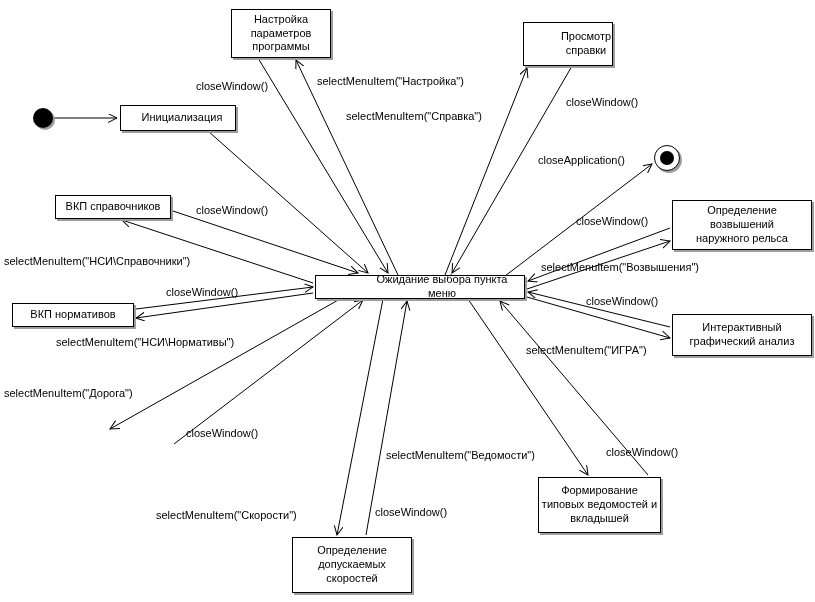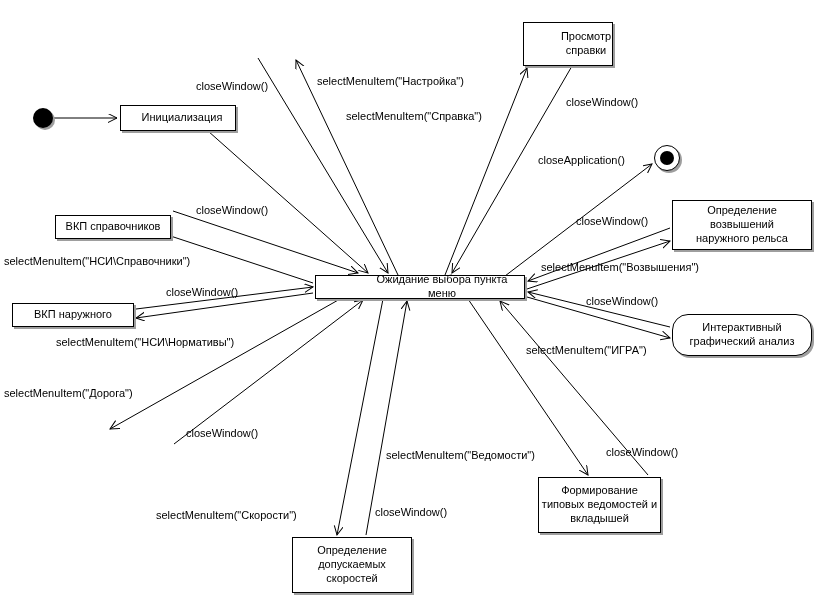--- a/index.html
+++ b/index.html
@@ -48,50 +48,55 @@
       <line x1="136" y1="309" x2="313" y2="287" class="edge" marker-end="url(#arrowhead)"></line>
       <line x1="313" y1="293" x2="136" y2="318" class="edge" marker-end="url(#arrowhead)"></line>
       <line x1="173" y1="211" x2="358" y2="273" class="edge" marker-end="url(#arrowhead)"></line>
       <line x1="313" y1="283" x2="122" y2="220" class="edge" marker-end="url(#arrowhead)"></line>
     </svg>
   <div id="node-layer" class="nodes">
       <div class="node initial" style="left: 33px; top: 108px; width: 20px; height: 20px;"></div>
       <div class="node state" style="left: 120px; top: 105px; width: 116px; height: 26px; padding-left: 8px;">
         <span class="state-label">Инициализация</span>
       </div>
+      <div class="node state" style="left: 231px; top: 9px; width: 100px; height: 49px;">
+        <span class="state-label">Настройка
+параметров
+программы</span>
+      </div>
       <div class="node state" style="left: 523px; top: 22px; width: 90px; height: 44px; padding-left: 36px;">
         <span class="state-label">Просмотр
 справки</span>
       </div>
       <div class="node final" style="left: 654px; top: 145px; width: 26px; height: 26px;">
         <div class="final-dot"></div>
       </div>
       <div class="node state" style="left: 672px; top: 200px; width: 140px; height: 50px;">
         <span class="state-label">Определение
 возвышений
 наружного рельса</span>
       </div>
-      <div class="node state" style="left: 672px; top: 314px; width: 140px; height: 42px; border-radius: 16px;">
+      <div class="node state" style="left: 672px; top: 314px; width: 140px; height: 42px;">
         <span class="state-label">Интерактивный
 графический анализ</span>
       </div>
       <div class="node state" style="left: 538px; top: 477px; width: 123px; height: 56px;">
         <span class="state-label">Формирование
 типовых ведомостей и
 вкладышей</span>
       </div>
       <div class="node state" style="left: 292px; top: 537px; width: 120px; height: 56px;">
         <span class="state-label">Определение
 допускаемых
 скоростей</span>
       </div>
       <div class="node state" style="left: 12px; top: 303px; width: 122px; height: 24px;">
-        <span class="state-label">ВКП наружного</span>
+        <span class="state-label">ВКП нормативов</span>
       </div>
-      <div class="node state" style="left: 55px; top: 195px; width: 116px; height: 24px; margin-top: 20px;">
+      <div class="node state" style="left: 55px; top: 195px; width: 116px; height: 24px;">
         <span class="state-label">ВКП справочников</span>
       </div>
       <div class="node state" style="left: 315px; top: 275px; width: 210px; height: 24px; padding-left: 44px;">
         <span class="state-label">Ожидание выбора пункта меню</span>
       </div>
       <span class="edge-label" style="left: 196px; top: 80px;">closeWindow()</span>
       <span class="edge-label" style="left: 317px; top: 75px;">selectMenuItem("Настройка")</span>
       <span class="edge-label" style="left: 346px; top: 110px;">selectMenuItem("Справка")</span>
       <span class="edge-label" style="left: 566px; top: 96px;">closeWindow()</span>
       <span class="edge-label" style="left: 538px; top: 154px;">closeApplication()</span>

